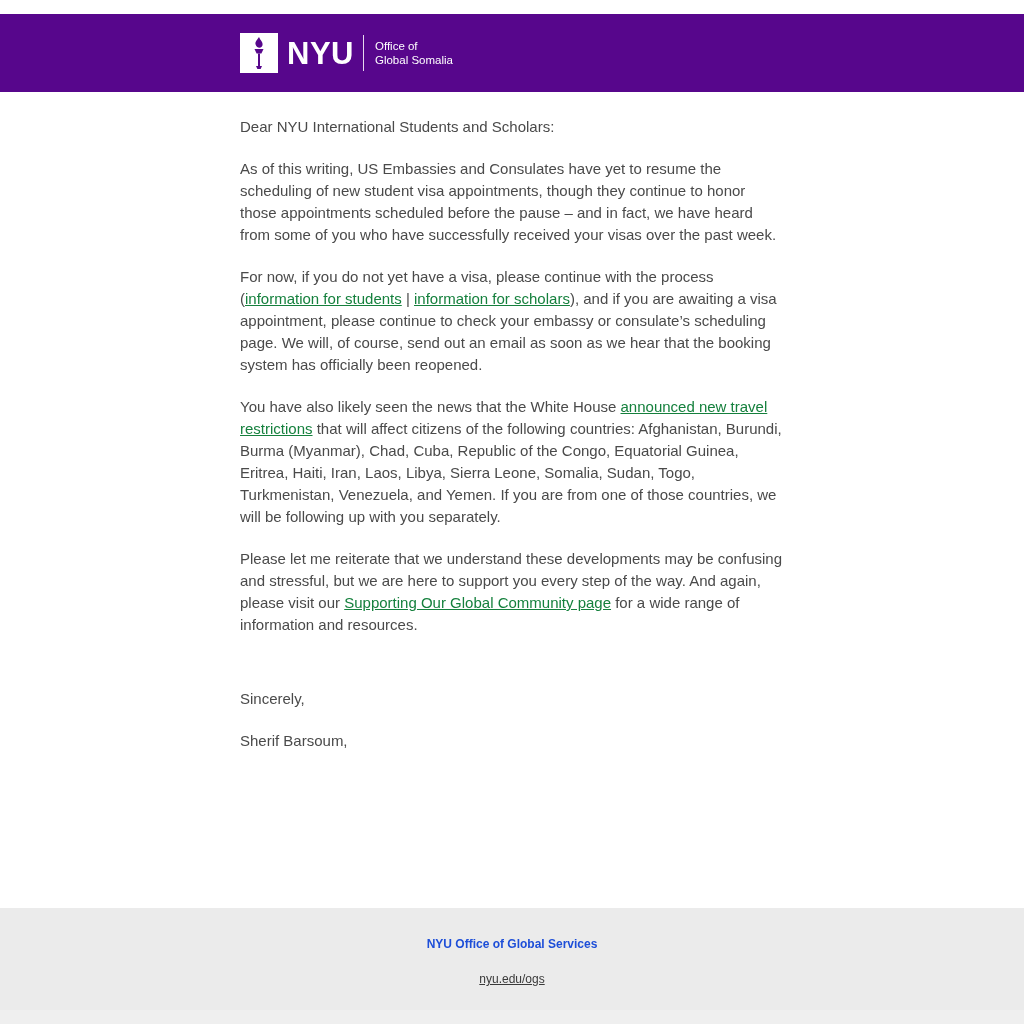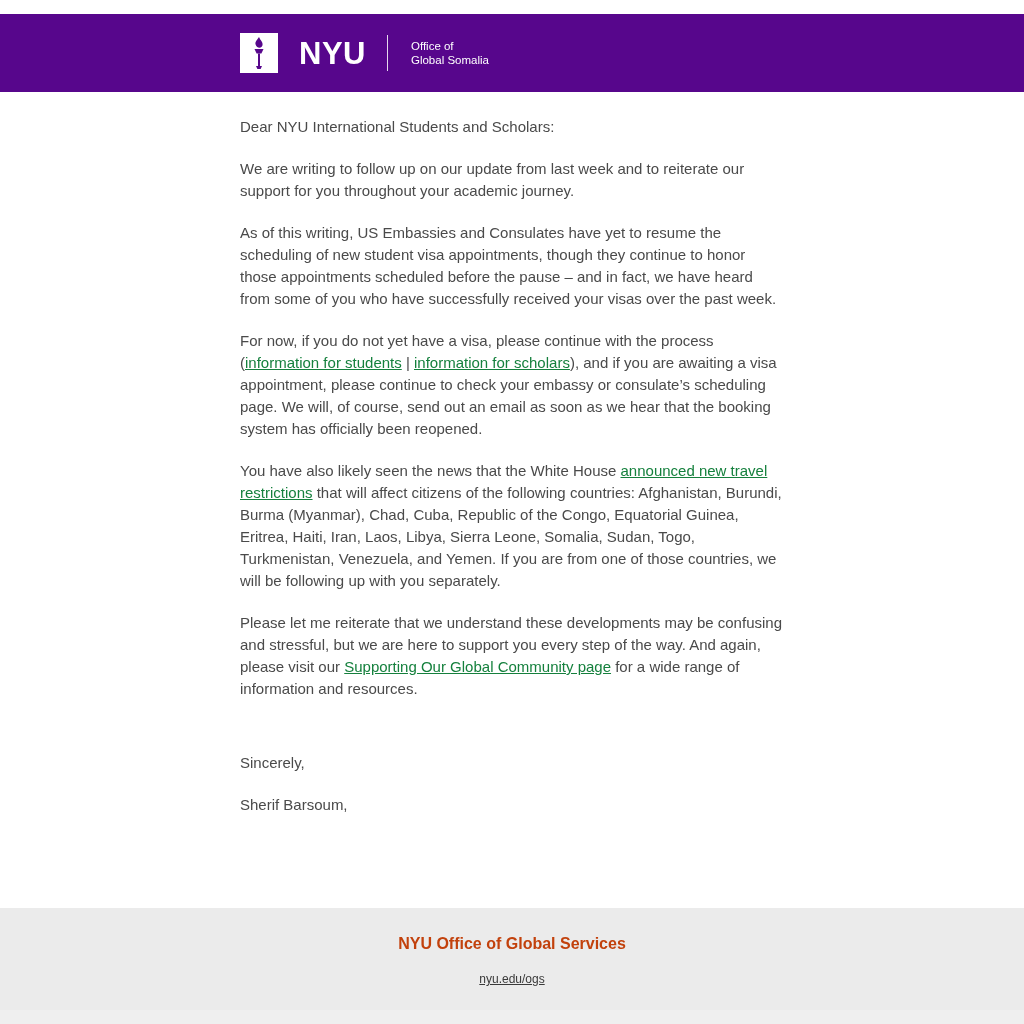--- a/index.html
+++ b/index.html
@@ -22,21 +22,21 @@
     display: flex;
     align-items: center;
   }
   .header-inner {
     width: 600px;
     margin: 0 auto;
     padding-left: 28px;
     display: flex;
     align-items: center;
   }
-  .logo { display: flex; align-items: center; gap: 12px; }
+  .logo { display: flex; align-items: center; }
   .torch-box {
     width: 38px; height: 40px;
     background: #ffffff;
     display: flex; align-items: center; justify-content: center;
     margin-right: 9px;
     flex: none;
   }
   .wordmark {
     color: #ffffff;
     font-size: 31px;
@@ -76,23 +76,23 @@
     cursor: pointer;
   }
   .sig-start { margin-top: 52px !important; }
   .footer {
     height: 102px;
     background: #ebebeb;
     text-align: center;
     padding-top: 29px;
   }
   .footer-title {
-    font-size: 16px;
+    font-size: 12px;
     font-weight: bold;
-    color: #c2410c;
+    color: #1d4ed8;
     line-height: 14px;
   }
   .footer-link {
     display: inline-block;
     margin-top: 21px;
     font-size: 12px;
     color: #3a3a3a;
     text-decoration: underline;
     cursor: pointer;
   }
@@ -123,21 +123,20 @@
           <div>Global Somalia</div>
         </div>
       </div>
     </div>
   </div>
 
   <div class="body-area">
     <div class="content">
       <p>Dear NYU International Students and Scholars:</p>
 
-      <p>We are writing to follow up on our update from last week and to reiterate our support for you throughout your academic journey.</p>
 
       <p>As of this writing, US Embassies and Consulates have yet to resume the scheduling of new student visa appointments, though they continue to honor those appointments scheduled before the pause – and in fact, we have heard from some of you who have successfully received your visas over the past week.</p>
 
       <p><span>For now, if you do not yet have a visa, please continue with the process (</span><a class="link">information for students</a><span> | </span><a class="link">information for scholars</a><span>), and if you are awaiting a visa appointment, please continue to check your embassy or consulate’s scheduling page. We will, of course, send out an email as soon as we hear that the booking system has officially been reopened.</span></p>
 
       <p><span>You have also likely seen the news that the White House </span><a class="link">announced new travel restrictions</a><span> that will affect citizens of the following countries: Afghanistan, Burundi, Burma (Myanmar), Chad, Cuba, Republic of the Congo, Equatorial Guinea, Eritrea, Haiti, Iran, Laos, Libya, Sierra Leone, Somalia, Sudan, Togo, Turkmenistan, Venezuela, and Yemen. If you are from one of those countries, we will be following up with you separately.</span></p>
 
       <p><span>Please let me reiterate that we understand these developments may be confusing and stressful, but we are here to support you every step of the way. And again, please visit our </span><a class="link">Supporting Our Global Community page</a><span> for a wide range of information and resources.</span></p>
 
       <p class="sig-start">Sincerely,</p>

